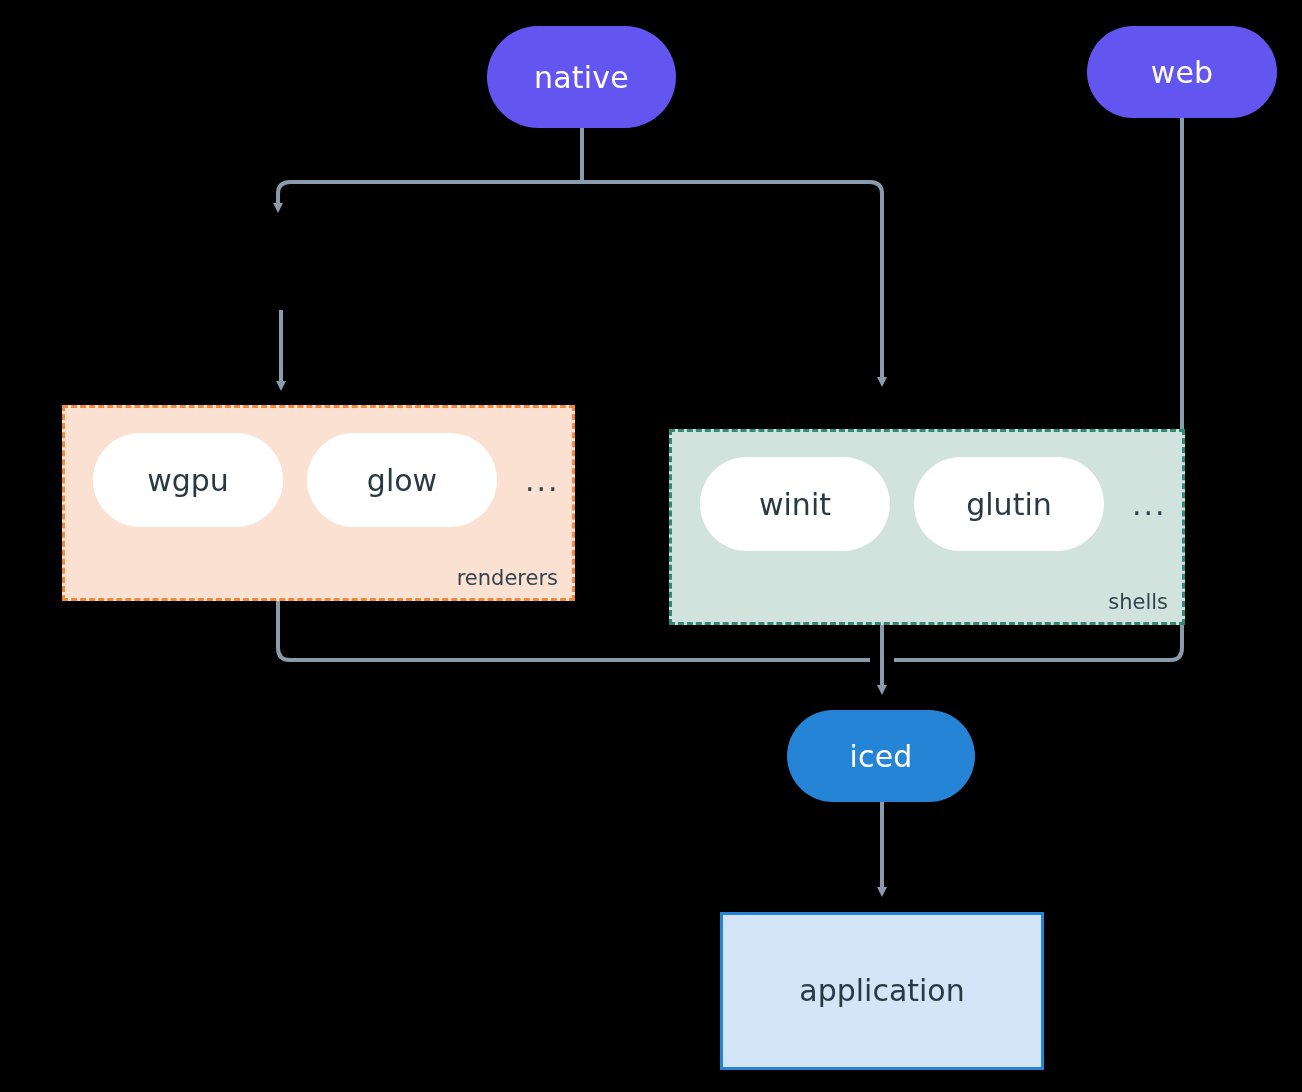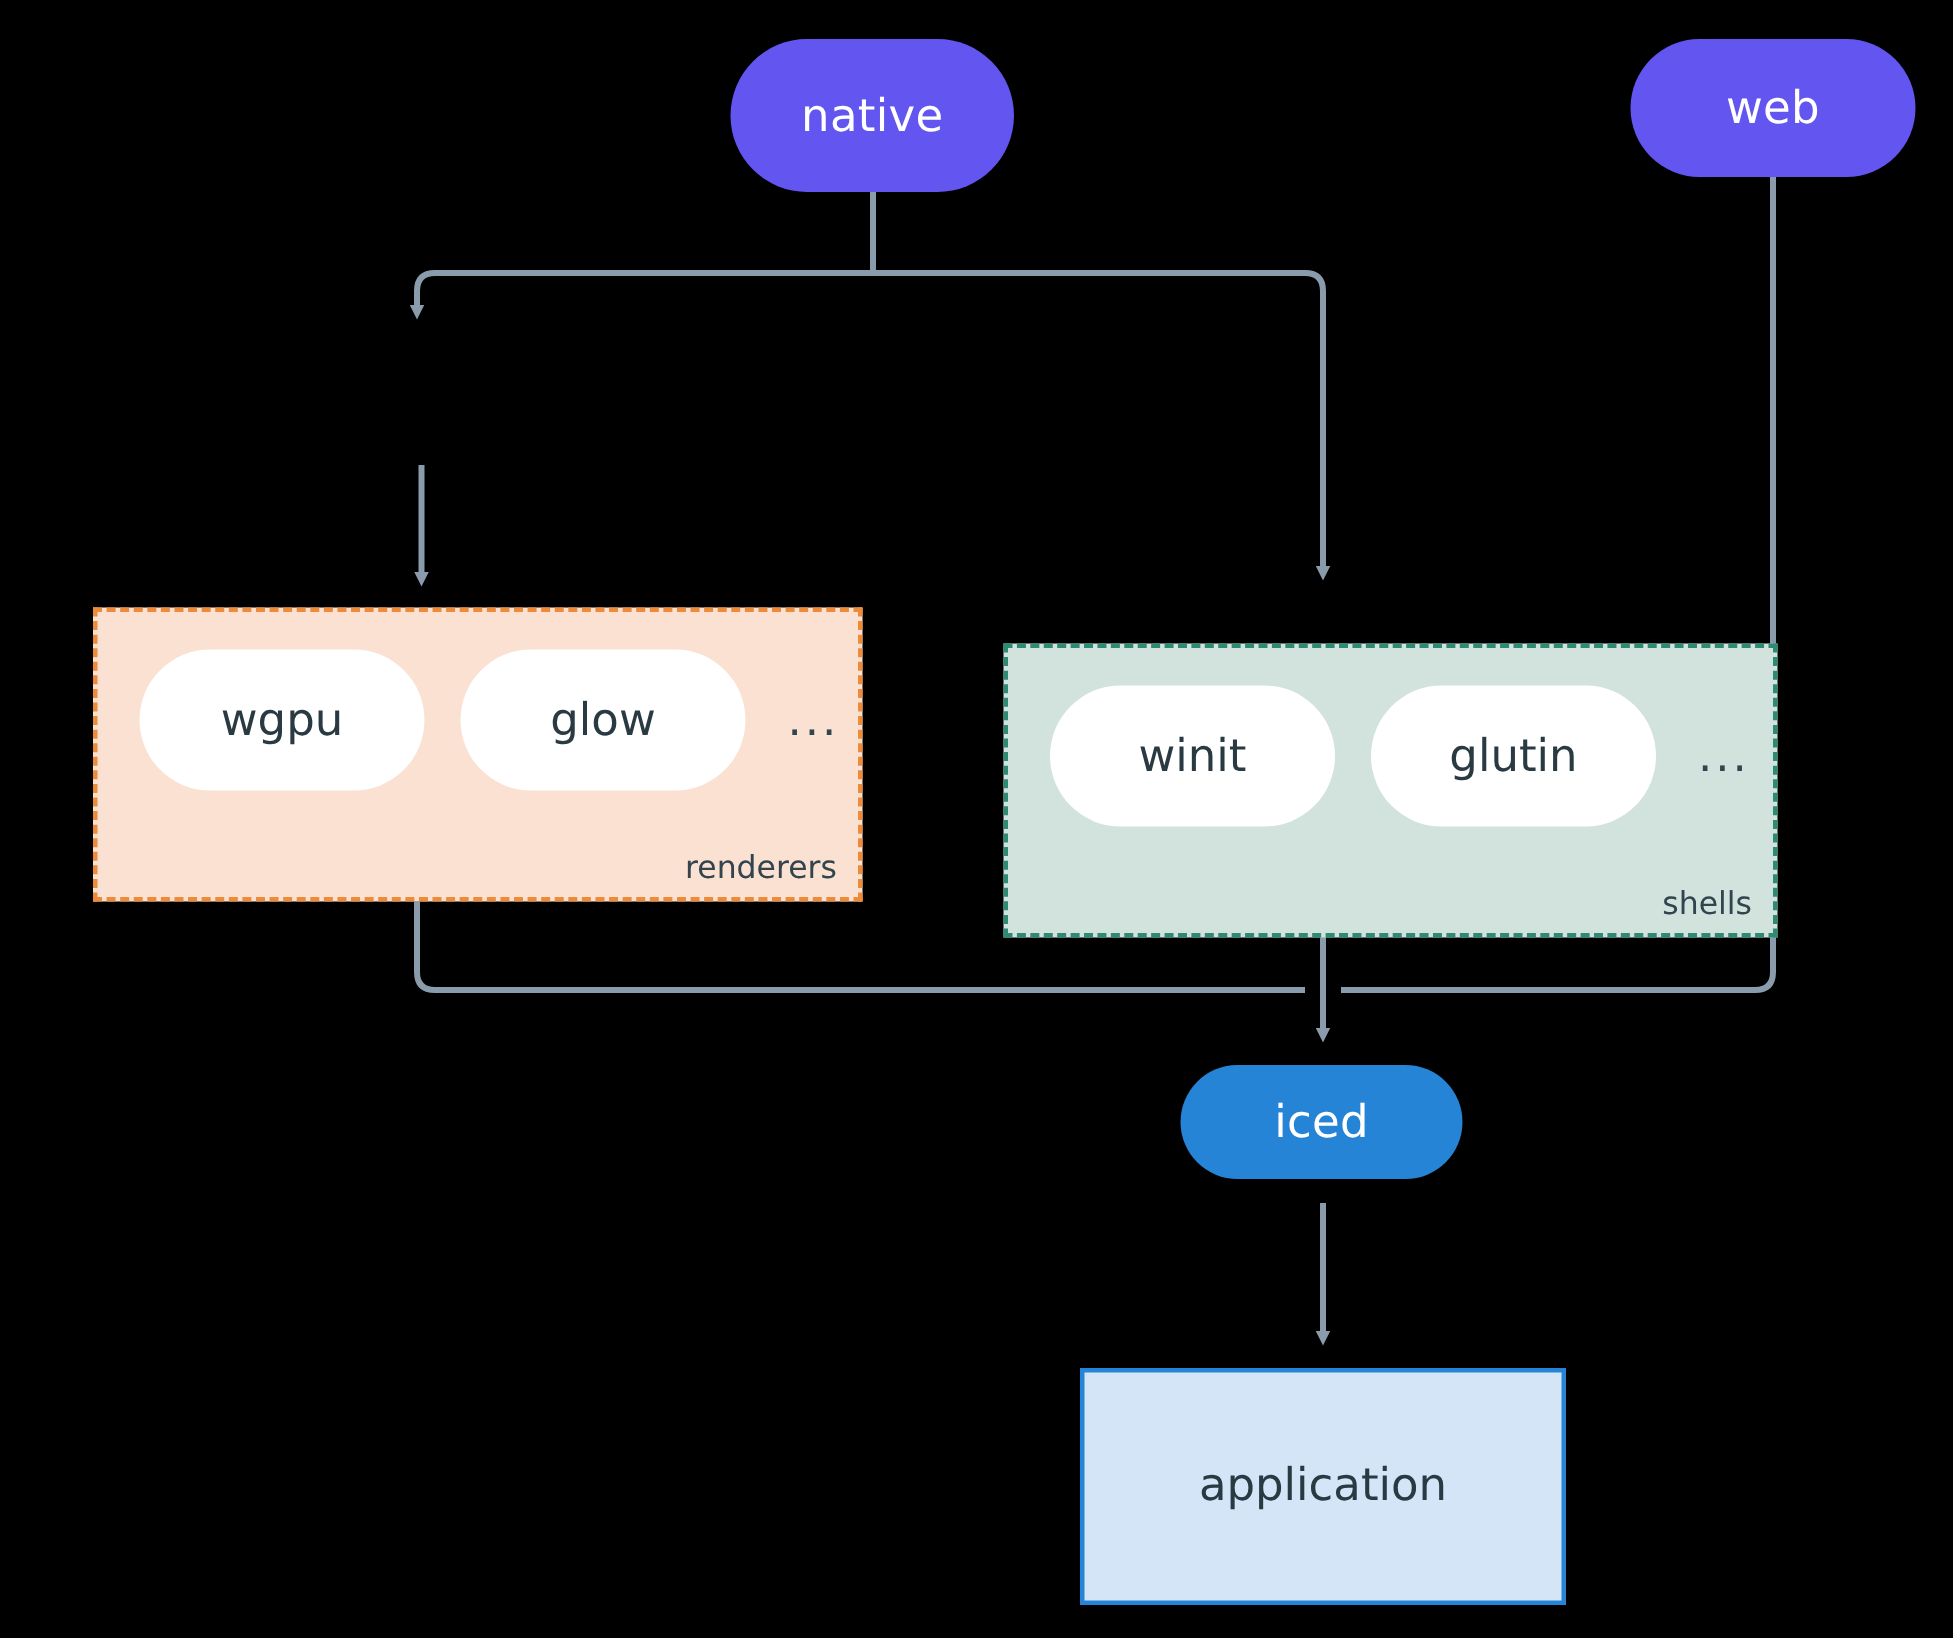--- a/index.html
+++ b/index.html
@@ -46,21 +46,21 @@
     width: 190px; height: 92px;
     background: #6255F0;
   }
   .pill-graphics {
     left: 188px; top: 218px;
     width: 188px; height: 92px;
     background: #E98C3C;
   }
   .pill-iced {
     left: 787px; top: 710px;
-    width: 188px; height: 76px;
+    width: 188px; height: 92px;
     background: #2684D6;
   }
 
   
   .group {
     position: absolute;
     box-sizing: border-box;
     border-width: 3px;
     border-style: dashed;
     margin-left: 40px;

